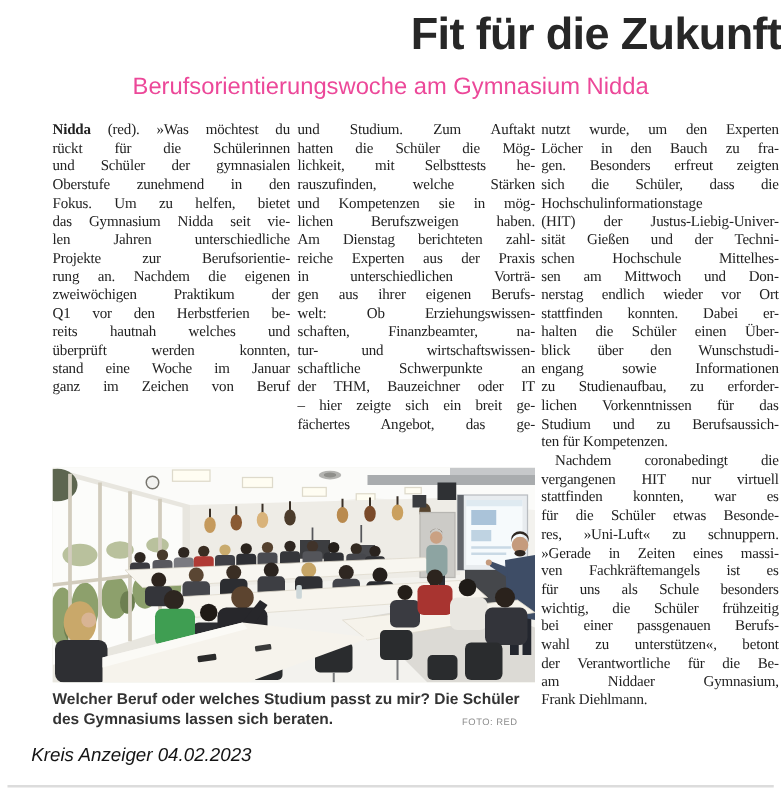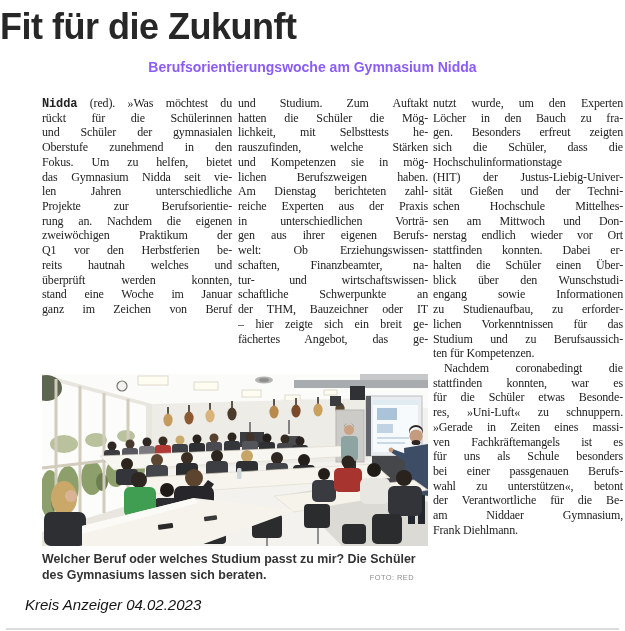--- a/index.html
+++ b/index.html
@@ -3,44 +3,44 @@
 <meta charset="utf-8">
 <style>
   html,body{margin:0;padding:0;}
   body{
     width:625px;height:631px;background:#ffffff;
     font-family:"Liberation Serif",serif;color:#1e1e1e;
     position:relative;overflow:hidden;
   }
   .page{position:absolute;inset:0;background:#fff;}
   .headline{
-    position:absolute;left:0;top:6px;width:625px;text-align:left;
+    position:absolute;left:0;top:6px;width:625px;text-align:right;
     font-family:"Liberation Sans",sans-serif;font-weight:700;
     font-size:36px;letter-spacing:-0.5px;color:#272727;
   }
   .subhead{
     position:absolute;left:0;top:59px;width:625px;text-align:center;
-    font-family:"Liberation Sans",sans-serif;font-weight:700;
-    font-size:14px;color:#8b5cf6;
+    font-family:"Liberation Sans",sans-serif;font-weight:400;
+    font-size:19px;color:#ec4899;
   }
   .col{
     position:absolute;top:96px;width:190px;
     font-size:12px;letter-spacing:-0.15px;color:#222;
   }
   .col-1{left:42px;}
   .col-2{left:238px;}
   .col-3{left:433px;}
   .tline{
     height:14.72px;line-height:14.72px;
     text-align:justify;text-align-last:justify;text-justify:inter-word;
     white-space:nowrap;overflow:visible;
   }
   .tline.plain{text-align-last:left;}
   .tline.indent{padding-left:11px;}
-  .tline b{font-weight:700;font-family:Liberation Mono, monospace;}
+  .tline b{font-weight:700;}
   .photo{
     position:absolute;left:42px;top:374px;width:386px;height:172px;
     background:#f3f2ee;overflow:hidden;
   }
   .photo svg{display:block;}
   .caption{
     position:absolute;left:42px;top:551px;width:386px;
     font-family:"Liberation Sans",sans-serif;font-weight:700;
     font-size:12.4px;color:#333;
   }
@@ -114,26 +114,28 @@
       <div class="tline">nerstag endlich wieder vor Ort</div>
       <div class="tline">stattfinden konnten. Dabei er-</div>
       <div class="tline">halten die Schüler einen Über-</div>
       <div class="tline">blick über den Wunschstudi-</div>
       <div class="tline">engang sowie Informationen</div>
       <div class="tline">zu Studienaufbau, zu erforder-</div>
       <div class="tline">lichen Vorkenntnissen für das</div>
       <div class="tline">Studium und zu Berufsaussich-</div>
       <div class="tline plain">ten für Kompetenzen.</div>
       <div class="tline indent">Nachdem coronabedingt die</div>
+      <div class="tline">vergangenen HIT nur virtuell</div>
       <div class="tline">stattfinden konnten, war es</div>
       <div class="tline">für die Schüler etwas Besonde-</div>
       <div class="tline">res, »Uni-Luft« zu schnuppern.</div>
       <div class="tline">»Gerade in Zeiten eines massi-</div>
       <div class="tline">ven Fachkräftemangels ist es</div>
       <div class="tline">für uns als Schule besonders</div>
+      <div class="tline">wichtig, die Schüler frühzeitig</div>
       <div class="tline">bei einer passgenauen Berufs-</div>
       <div class="tline">wahl zu unterstützen«, betont</div>
       <div class="tline">der Verantwortliche für die Be-</div>
       <div class="tline">am Niddaer Gymnasium,</div>
       <div class="tline plain">Frank Diehlmann.</div>
     </div>
 
   <div class="photo">
     <svg viewBox="0 0 386 172" width="386" height="172" preserveAspectRatio="none">
 

